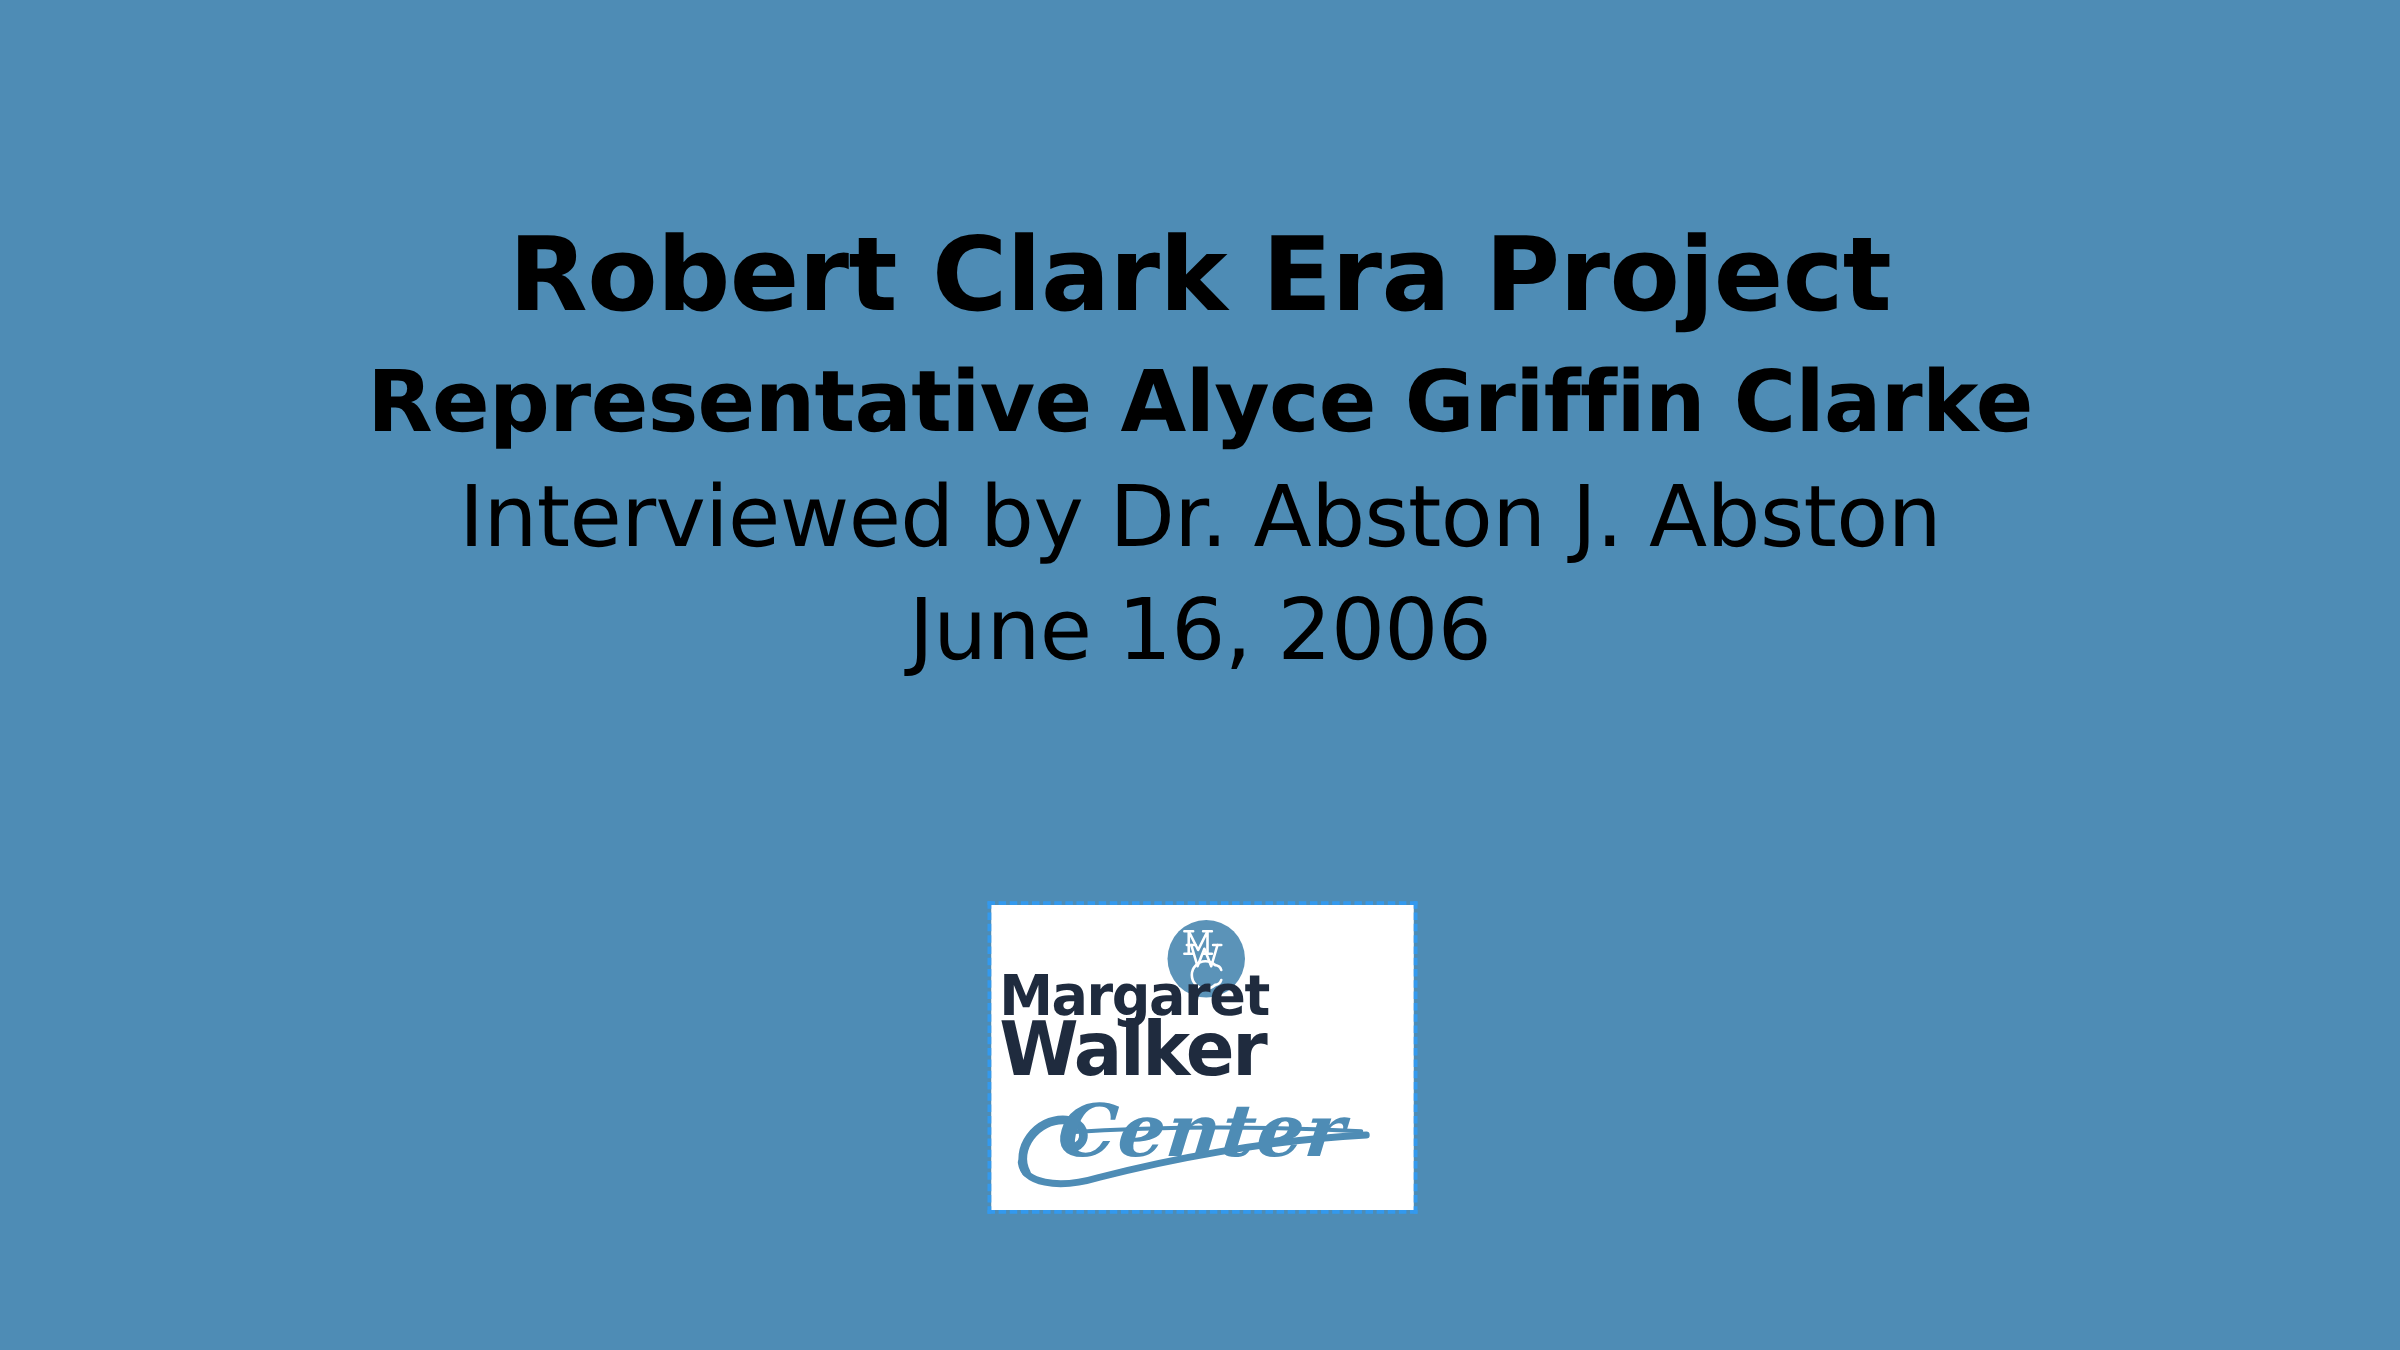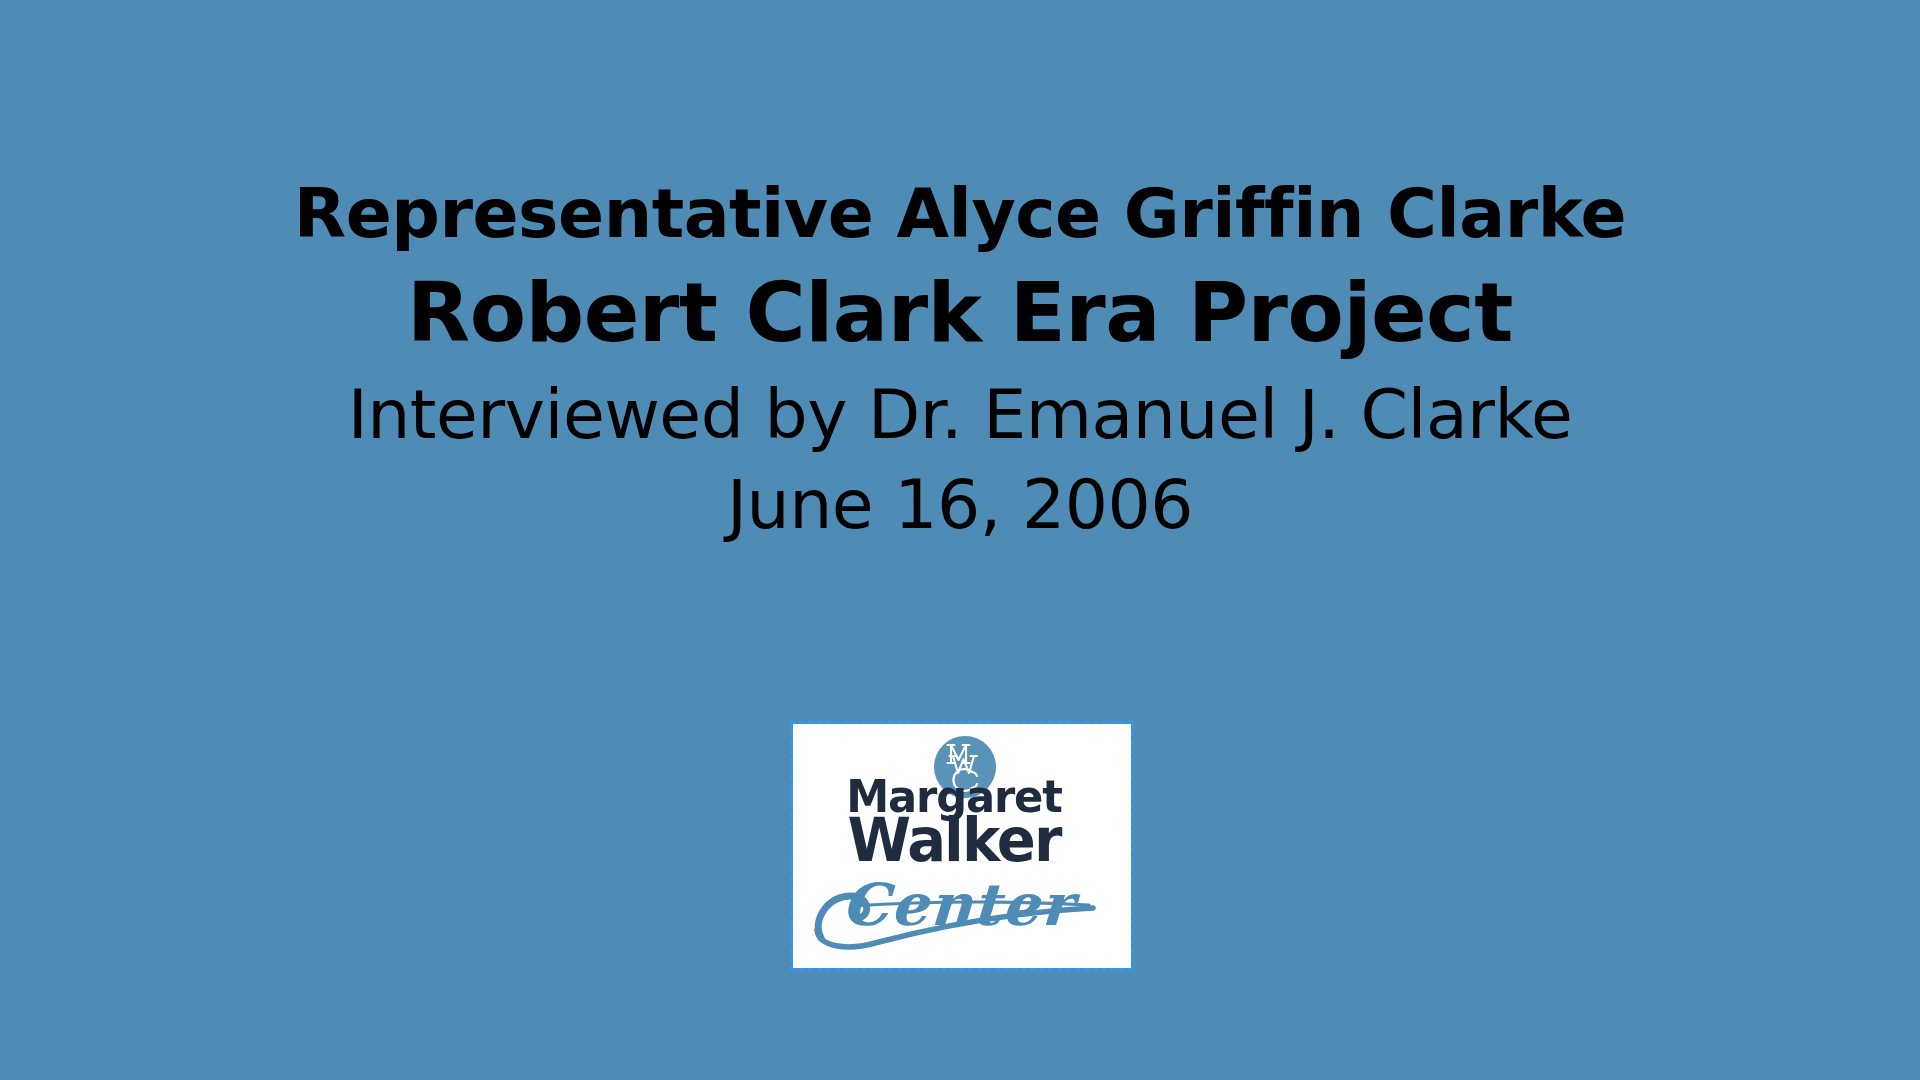--- a/index.html
+++ b/index.html
@@ -106,21 +106,21 @@
     position: absolute;
     left: 0;
     top: 0;
   }
 
   .wordmark {
     position: absolute;
     left: 0;
     right: 16px;
     top: 52px;
-    text-align: center;
+    text-align: left;
   }
 
   .wm-margaret {
     display: block;
     font-family: "DejaVu Sans", "Liberation Sans", sans-serif;
     font-weight: 700;
     font-size: 45px;
     line-height: 0.92;
     color: #1f2b3e;
     letter-spacing: -1.2px;
@@ -169,25 +169,25 @@
     pointer-events: none;
   }
 </style>
 </head>
 <body>
 
 <div id="slide">
 
   <div class="text-stack">
 
+    <div class="line line-title">Robert Clark Era Project</div>
+
     <div class="line line-subject">Representative Alyce Griffin Clarke</div>
 
-    <div class="line line-title">Robert Clark Era Project</div>
-
-    <div class="line line-interviewer">Interviewed by Dr. Emanuel J. Clarke</div>
+    <div class="line line-interviewer">Interviewed by Dr. Abston J. Abston</div>
 
     <div class="line line-date">June 16, 2006</div>
 
   </div>
 
   <div class="logo-wrap">
     <div class="logo-inner">
 
       <div class="emblem">
         <svg width="62" height="62" viewBox="0 0 62 62" aria-hidden="true">

